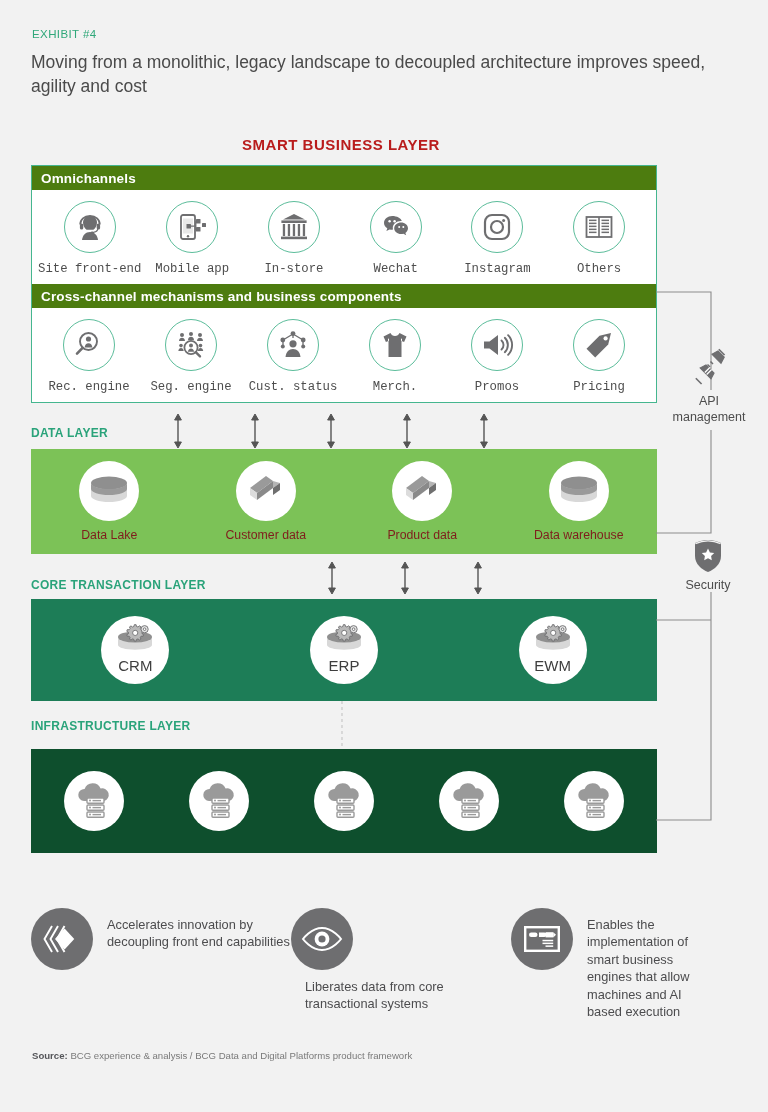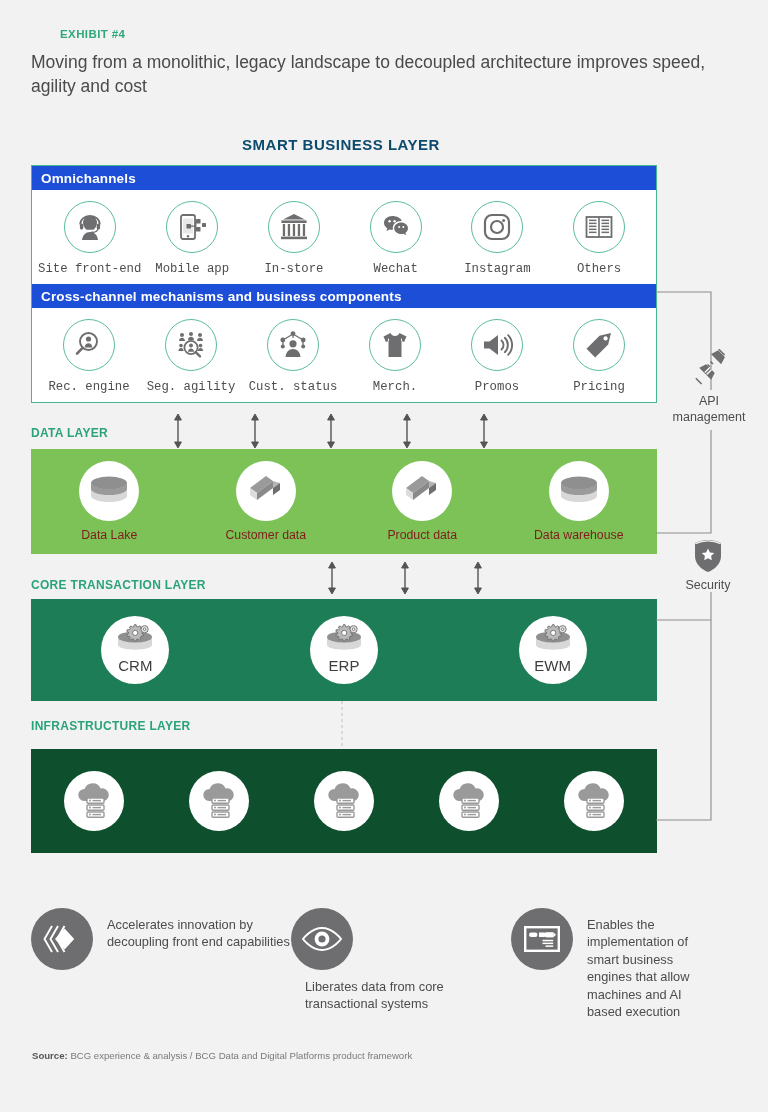--- a/index.html
+++ b/index.html
@@ -7,41 +7,40 @@
     width: 768px; height: 1112px;
     background: #f2f2f2;
     font-family: "Liberation Sans", sans-serif;
     overflow: hidden;
   }
   .page { position: relative; width: 768px; height: 1112px; background: #f2f2f2; }
 
   
   .exhibit-label {
     position: absolute; left: 32px; top: 28px;
-    font-size: 11.5px; font-weight: bold; letter-spacing: .4px;
+    font-size: 11.5px; font-weight: normal; letter-spacing: .4px;
     color: #30a87a;
-    margin-left: 28px;
   }
   .exhibit-title {
     position: absolute; left: 31px; top: 50px; width: 690px;
     font-size: 17.5px; line-height: 1.38; color: #4a4a4a; font-weight: 400;
   }
 
   
   .sbl-title {
     position: absolute; left: 0; top: 136px; width: 682px;
     text-align: center; font-size: 15px; font-weight: bold;
-    letter-spacing: .5px; color: #0c4a6e;
+    letter-spacing: .5px; color: #b91c1c;
   }
   .sb-box {
     position: absolute; left: 31px; top: 165px; width: 626px;
     border: 1.5px solid #45b68f; background: #ffffff;
   }
   .band-head {
-    background: #1d4ed8; color: #ffffff;
+    background: #4d7c0f; color: #ffffff;
     font-size: 13.5px; font-weight: bold; letter-spacing: .15px;
     padding: 5px 12px 5px 9px; height: 24px;
   }
   .icon-row { display: flex; padding: 11px 6px 8px 6px; }
   .icon-cell {
     flex: 1; display: flex; flex-direction: column; align-items: center; font-family: Liberation Mono, monospace;
   }
   .circ {
     width: 52px; height: 52px; border-radius: 50%;
     border: 1.6px solid #5cbd9b; background: #fff;
@@ -258,21 +257,21 @@
                 <path d="M23.8 23c.2-1.8 1.3-2.9 2.7-2.9s2.5 1.1 2.7 2.9z"></path>
             </g>
             <circle cx="17" cy="19.5" r="6.6" fill="none" stroke="#6e6e70" stroke-width="1.8"></circle>
             <path d="M21.7 24.2 26 28.4" stroke="#6e6e70" stroke-width="2.4" stroke-linecap="round"></path>
             <g fill="#6e6e70">
               <circle cx="17" cy="17.6" r="2"></circle>
               <path d="M13.9 23.8c.2-2 1.4-3.3 3.1-3.3s2.9 1.3 3.1 3.3z"></path>
             </g>
           </svg>
         </div>
-        <div class="lbl">Seg. agility</div>
+        <div class="lbl">Seg. engine</div>
       </div>
 
       <div class="icon-cell">
         <div class="circ">
           <svg width="34" height="34" viewBox="0 0 34 34">
             <g stroke="#6e6e70" stroke-width="1.3" fill="none">
               <path d="M7 12 17 6l10 6M7 12v5M27 12v5M17 6v4"></path>
             </g>
             <g fill="#6e6e70">
               <circle cx="17" cy="5.6" r="2.4"></circle>

